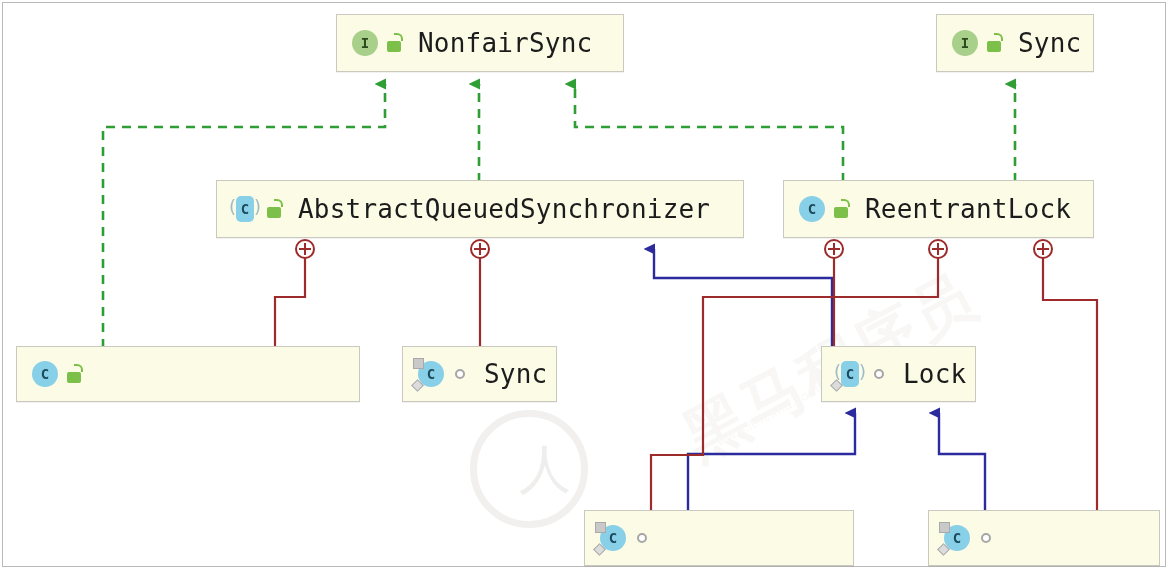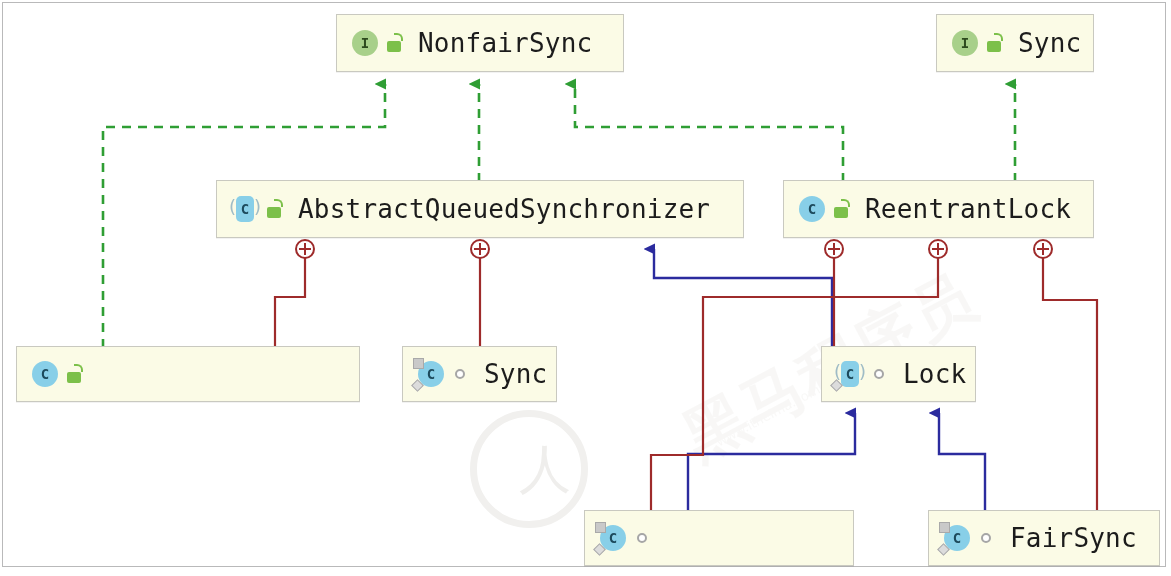--- a/index.html
+++ b/index.html
@@ -407,16 +407,15 @@
 
   <div class="node" id="n-fairsync" style="left:928px; top:510px; width:232px; height:56px;">
     <span class="icon-type">
       <span class="ico-class">C</span>
       <span class="ico-deco tl"></span>
       <span class="ico-deco bl"></span>
     </span>
     <span class="icon-vis">
       <span class="vis-dot"></span>
     </span>
-    <span class="label">FairSync</span>
   </div>
 
 </div>
 
 </body></html>

